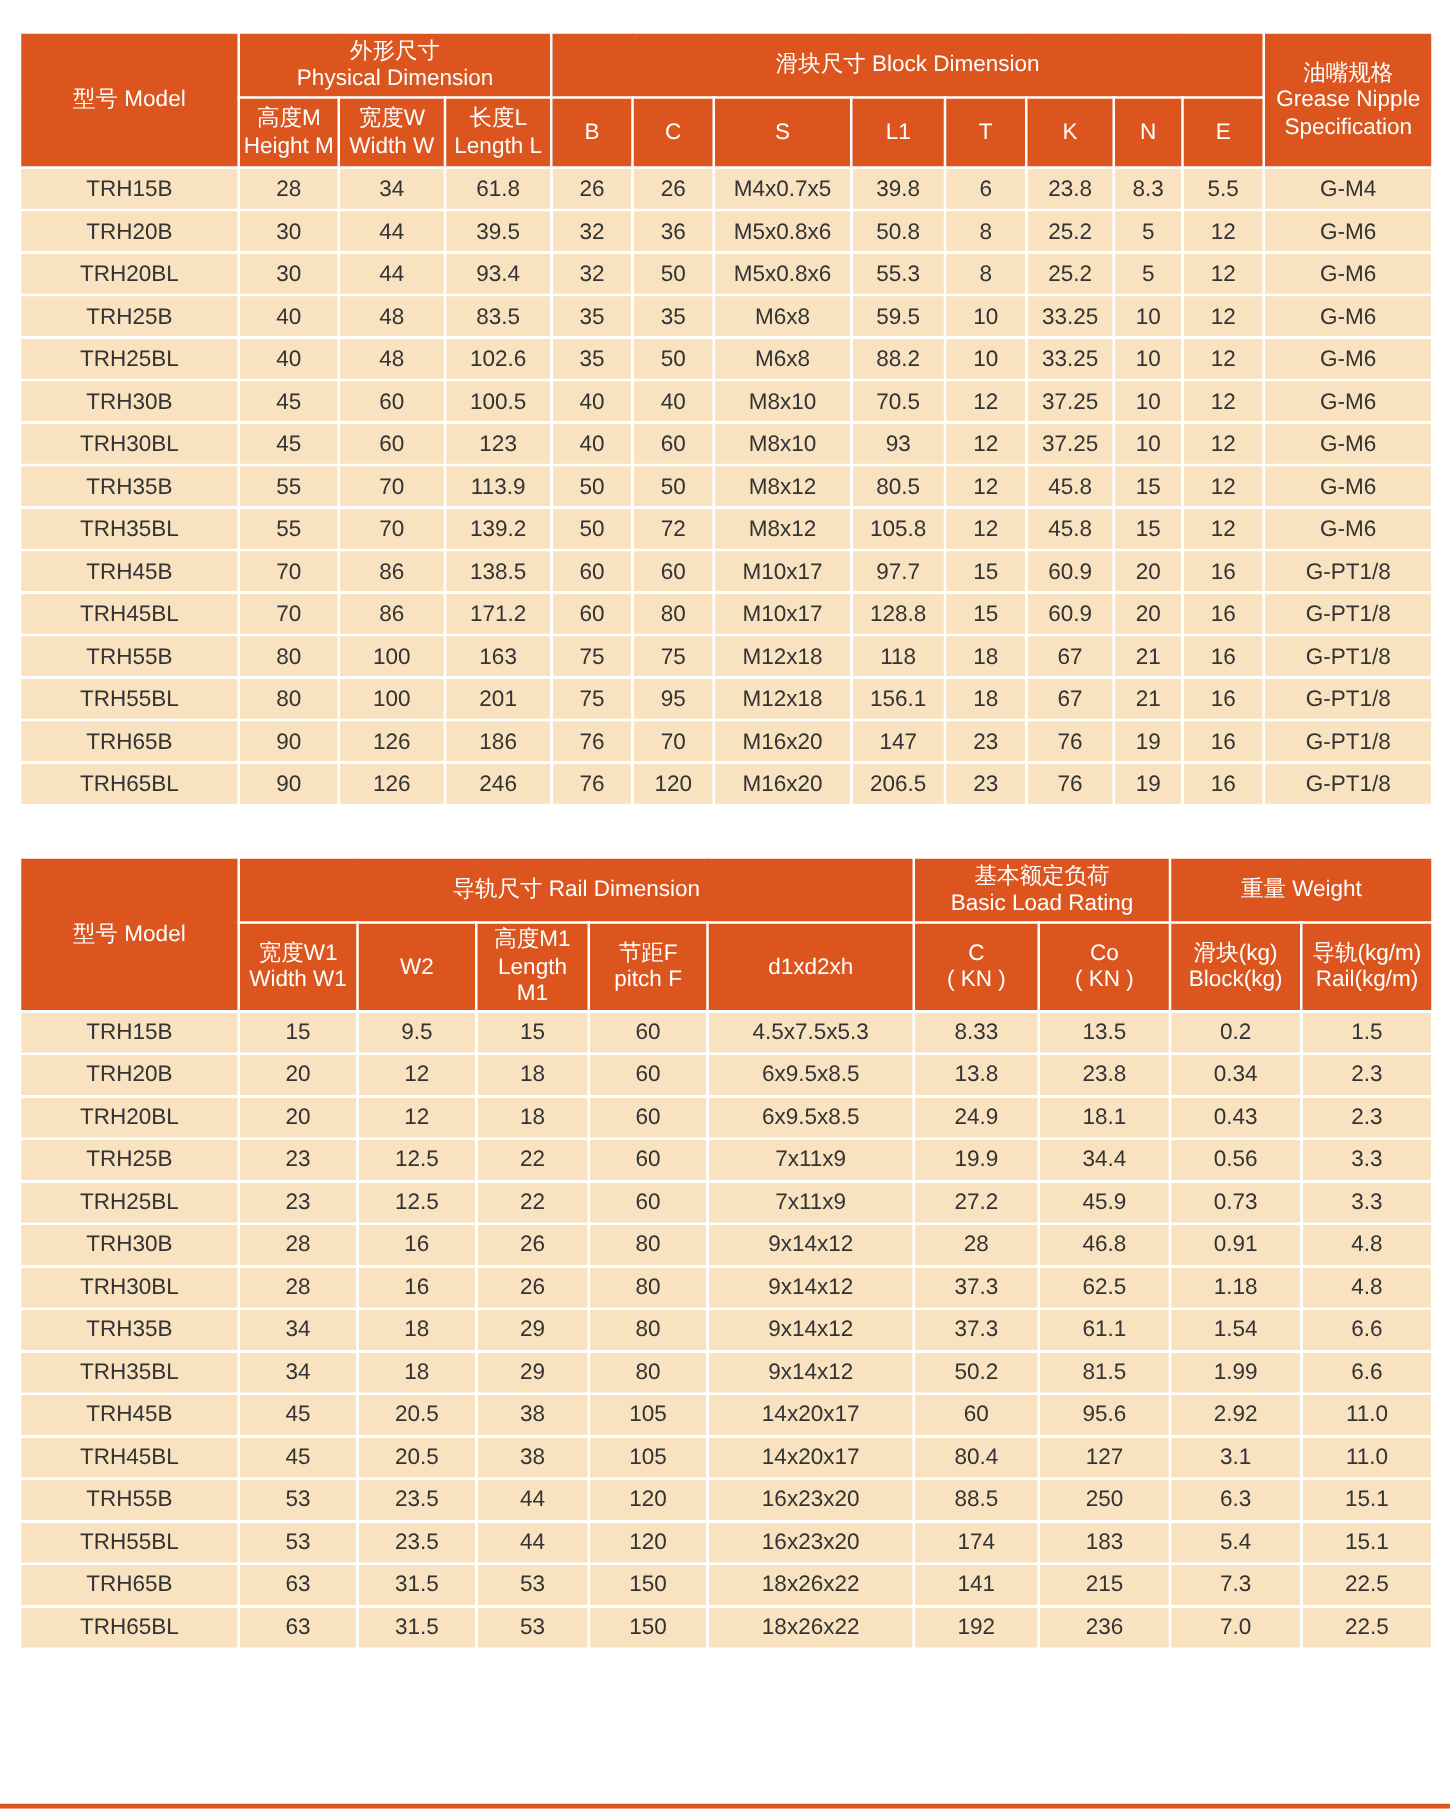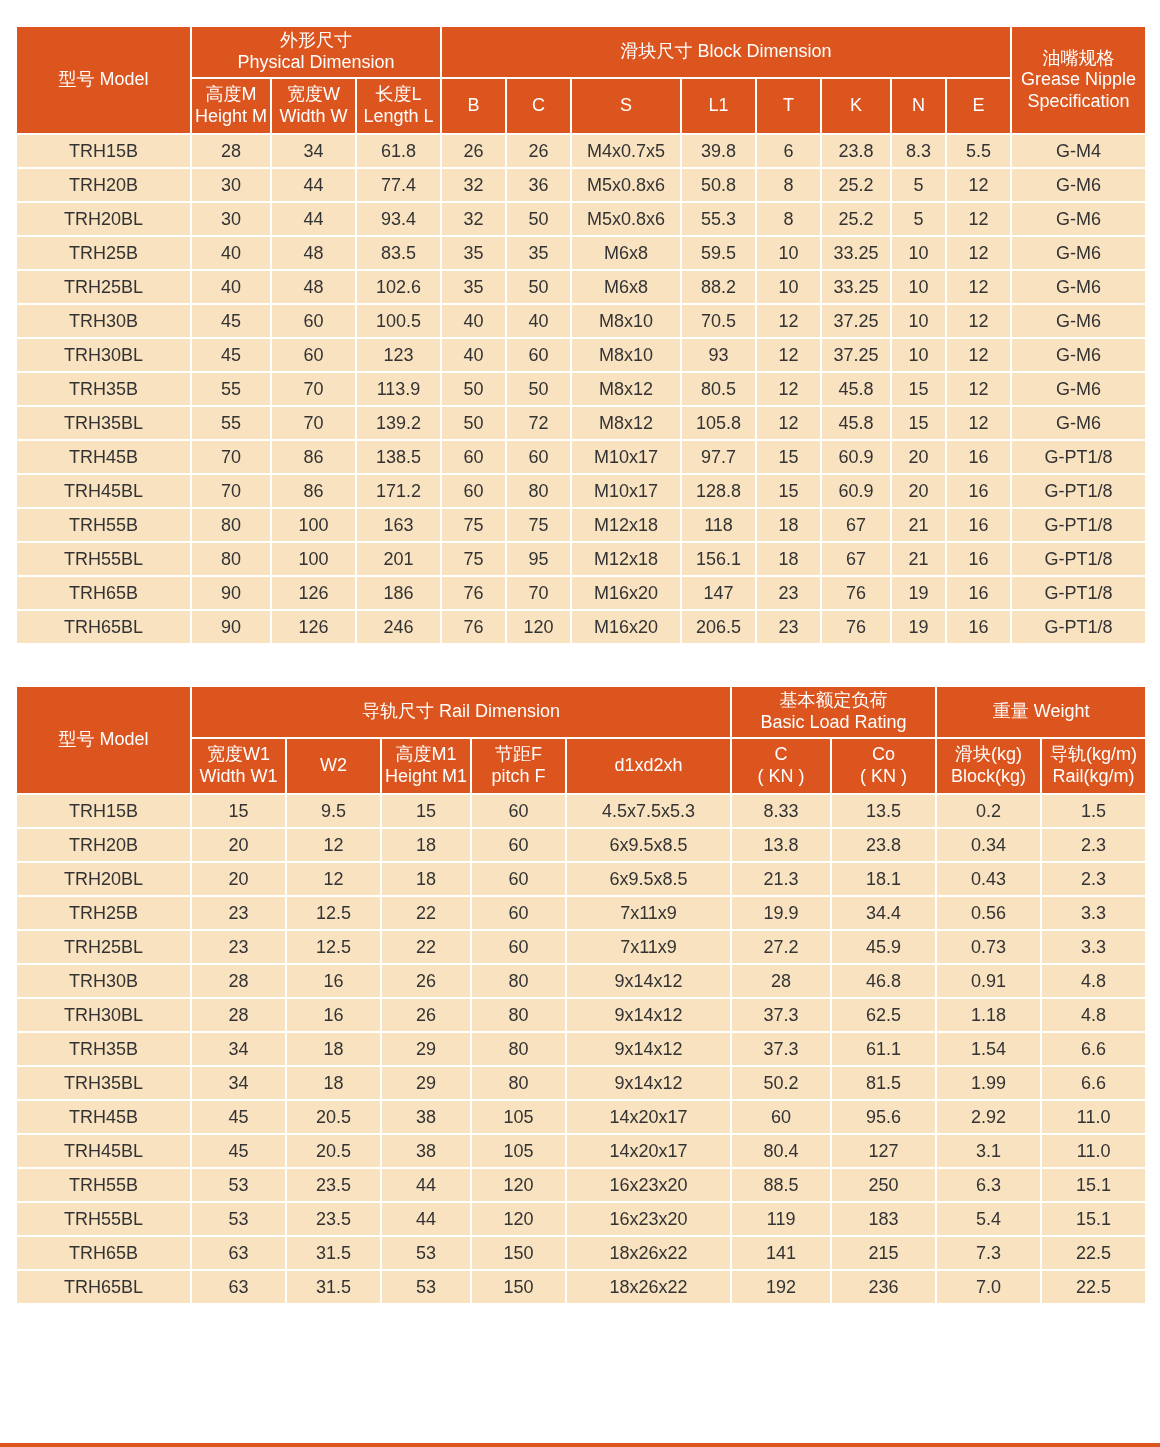--- a/index.html
+++ b/index.html
@@ -118,21 +118,21 @@
           <td>6</td>
           <td>23.8</td>
           <td>8.3</td>
           <td>5.5</td>
           <td>G-M4</td>
         </tr>
         <tr>
           <td>TRH20B</td>
           <td>30</td>
           <td>44</td>
-          <td>77.4</td>
+          <td>39.5</td>
           <td>32</td>
           <td>36</td>
           <td>M5x0.8x6</td>
           <td>50.8</td>
           <td>8</td>
           <td>25.2</td>
           <td>5</td>
           <td>12</td>
           <td>G-M6</td>
         </tr>
@@ -355,21 +355,21 @@
           <th colspan="5">导轨尺寸 Rail Dimension</th>
           <th colspan="2">基本额定负荷
 Basic Load Rating</th>
           <th colspan="2">重量 Weight</th>
         </tr>
         <tr class="sub-row">
           <th>宽度W1
 Width W1</th>
           <th>W2</th>
           <th>高度M1
-Height M1</th>
+Length M1</th>
           <th>节距F
 pitch F</th>
           <th>d1xd2xh</th>
           <th>C
 ( KN )</th>
           <th>Co
 ( KN )</th>
           <th>滑块(kg)
 Block(kg)</th>
           <th>导轨(kg/m)
@@ -401,21 +401,21 @@
           <td>0.34</td>
           <td>2.3</td>
         </tr>
         <tr>
           <td>TRH20BL</td>
           <td>20</td>
           <td>12</td>
           <td>18</td>
           <td>60</td>
           <td>6x9.5x8.5</td>
-          <td>21.3</td>
+          <td>24.9</td>
           <td>18.1</td>
           <td>0.43</td>
           <td>2.3</td>
         </tr>
         <tr>
           <td>TRH25B</td>
           <td>23</td>
           <td>12.5</td>
           <td>22</td>
           <td>60</td>
@@ -521,21 +521,21 @@
           <td>6.3</td>
           <td>15.1</td>
         </tr>
         <tr>
           <td>TRH55BL</td>
           <td>53</td>
           <td>23.5</td>
           <td>44</td>
           <td>120</td>
           <td>16x23x20</td>
-          <td>119</td>
+          <td>174</td>
           <td>183</td>
           <td>5.4</td>
           <td>15.1</td>
         </tr>
         <tr>
           <td>TRH65B</td>
           <td>63</td>
           <td>31.5</td>
           <td>53</td>
           <td>150</td>

